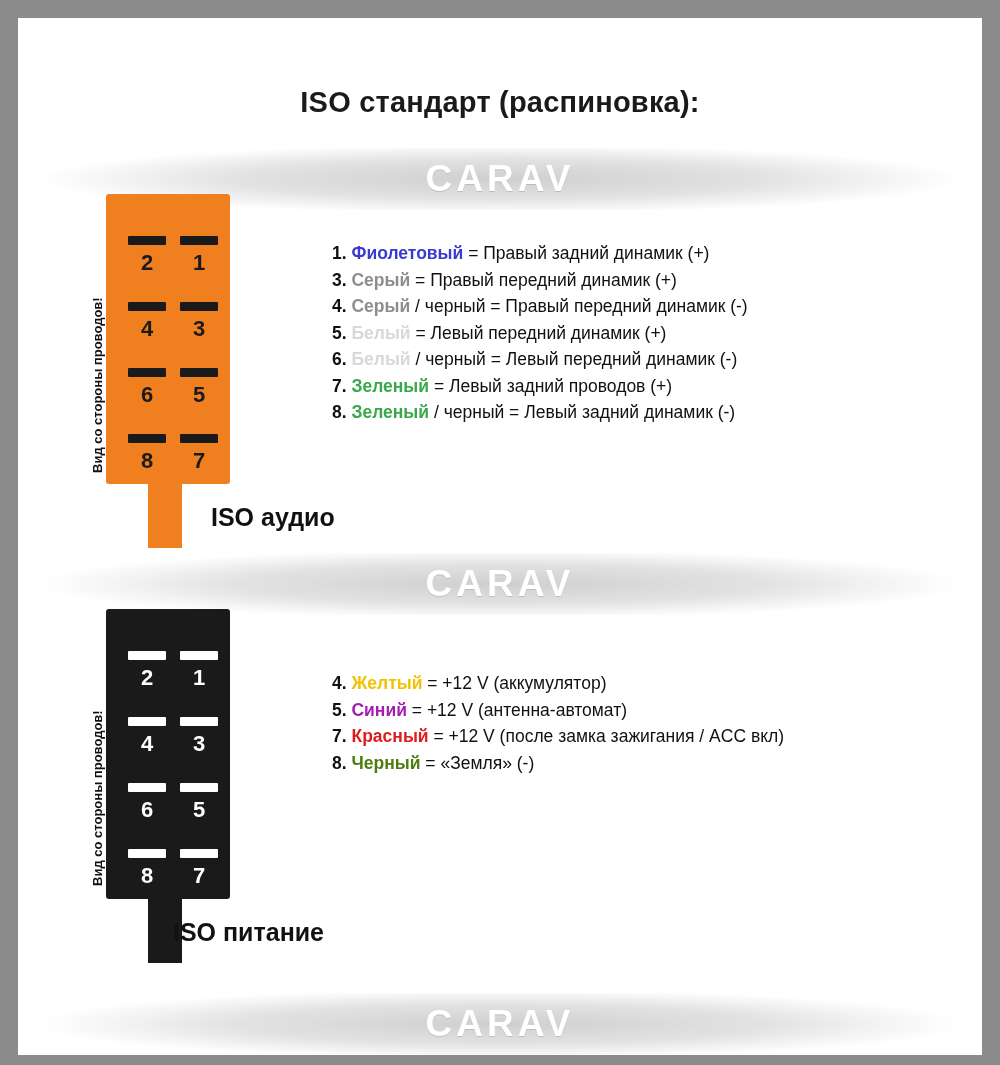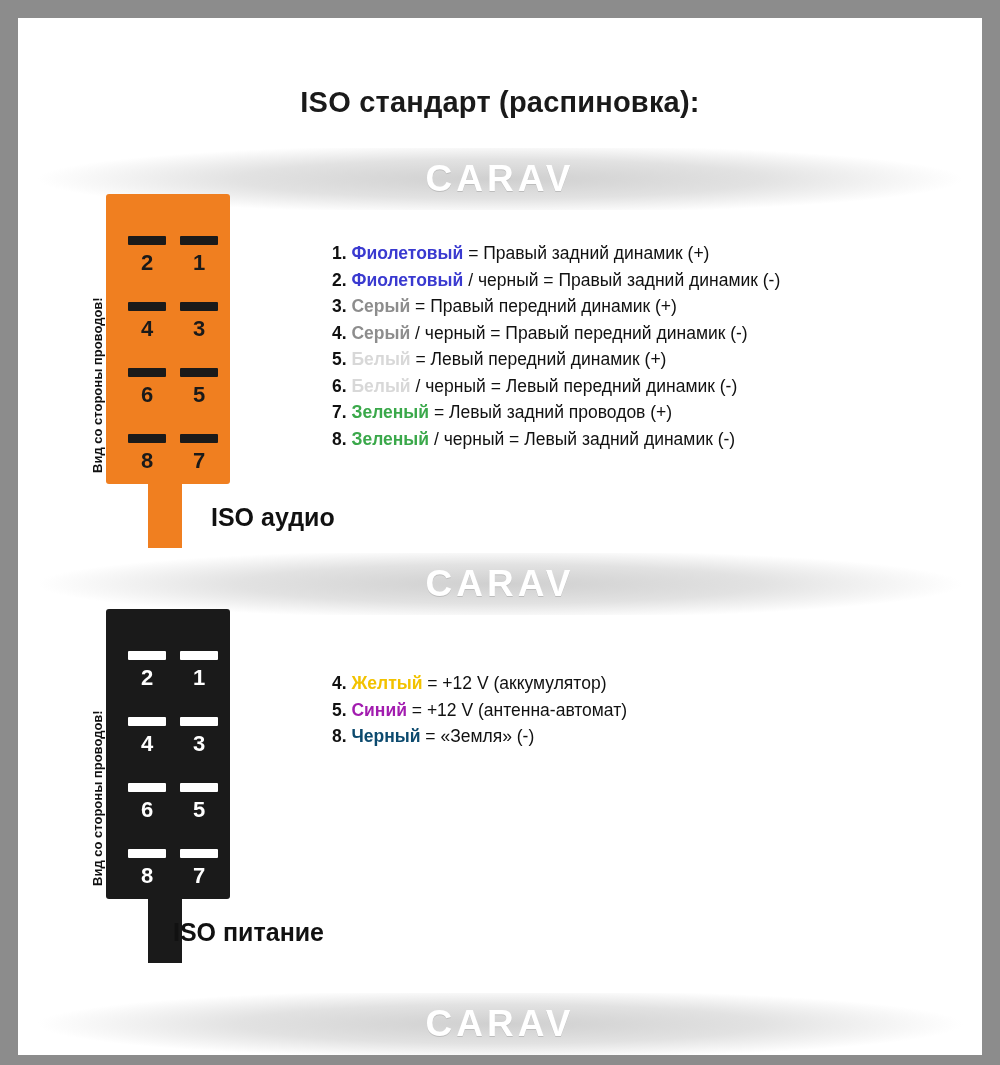--- a/index.html
+++ b/index.html
@@ -188,21 +188,20 @@
     <div class="pin" style="left:68px; top:240px;">
       <div class="pin-bar"></div>
       <div class="pin-num">7</div>
     </div>
   </div>
 
   <div class="conn-caption" style="left:193px; top:485px;">ISO аудио</div>
 
   <div class="legend" id="audio-legend" style="left:314px; top:222px;">
       <div class="legend-row"><span class="legend-idx">1. </span><span class="c-name" style="color: rgb(58, 58, 208);">Фиолетовый</span><span> = Правый задний динамик (+)</span></div>
-      <div class="legend-row"><span class="legend-idx">2. </span><span class="c-name" style="color: rgb(58, 58, 208);">Фиолетовый</span><span> / черный = Правый задний динамик (-)</span></div>
       <div class="legend-row"><span class="legend-idx">3. </span><span class="c-name" style="color: rgb(141, 141, 141);">Серый</span><span> = Правый передний динамик (+)</span></div>
       <div class="legend-row"><span class="legend-idx">4. </span><span class="c-name" style="color: rgb(141, 141, 141);">Серый</span><span> / черный = Правый передний динамик (-)</span></div>
       <div class="legend-row"><span class="legend-idx">5. </span><span class="c-name" style="color: rgb(216, 216, 216);">Белый</span><span> = Левый передний динамик (+)</span></div>
       <div class="legend-row"><span class="legend-idx">6. </span><span class="c-name" style="color: rgb(216, 216, 216);">Белый</span><span> / черный = Левый передний динамик (-)</span></div>
       <div class="legend-row"><span class="legend-idx">7. </span><span class="c-name" style="color: rgb(58, 168, 74);">Зеленый</span><span> = Левый задний проводов (+)</span></div>
       <div class="legend-row"><span class="legend-idx">8. </span><span class="c-name" style="color: rgb(58, 168, 74);">Зеленый</span><span> / черный = Левый задний динамик (-)</span></div>
     </div>
 
   <div class="wm-band wm2"></div>
   <div class="wm-text wm2">CARAV</div>
@@ -245,19 +244,20 @@
       <div class="pin-bar"></div>
       <div class="pin-num">7</div>
     </div>
   </div>
 
   <div class="conn-caption" style="left:155px; top:900px;text-align:right;">ISO питание</div>
 
   <div class="legend" id="power-legend" style="left:314px; top:652px;">
       <div class="legend-row"><span class="legend-idx">4. </span><span class="c-name" style="color: rgb(242, 194, 0);">Желтый</span><span> = +12 V (аккумулятор)</span></div>
       <div class="legend-row"><span class="legend-idx">5. </span><span class="c-name" style="color: #a21caf;">Синий</span><span> = +12 V (антенна-автомат)</span></div>
-      <div class="legend-row"><span class="legend-idx">8. </span><span class="c-name" style="color: #0c4a6e;">Черный</span><span> = «Земля» (-)</span></div>
+      <div class="legend-row"><span class="legend-idx">7. </span><span class="c-name" style="color: rgb(224, 27, 27);">Красный</span><span> = +12 V (после замка зажигания / ACC вкл)</span></div>
+      <div class="legend-row"><span class="legend-idx">8. </span><span class="c-name" style="color: #4d7c0f;">Черный</span><span> = «Земля» (-)</span></div>
     </div>
 
   <div class="wm-band wm3"></div>
   <div class="wm-text wm3">CARAV</div>
 
 </div>
 
 </body></html>

